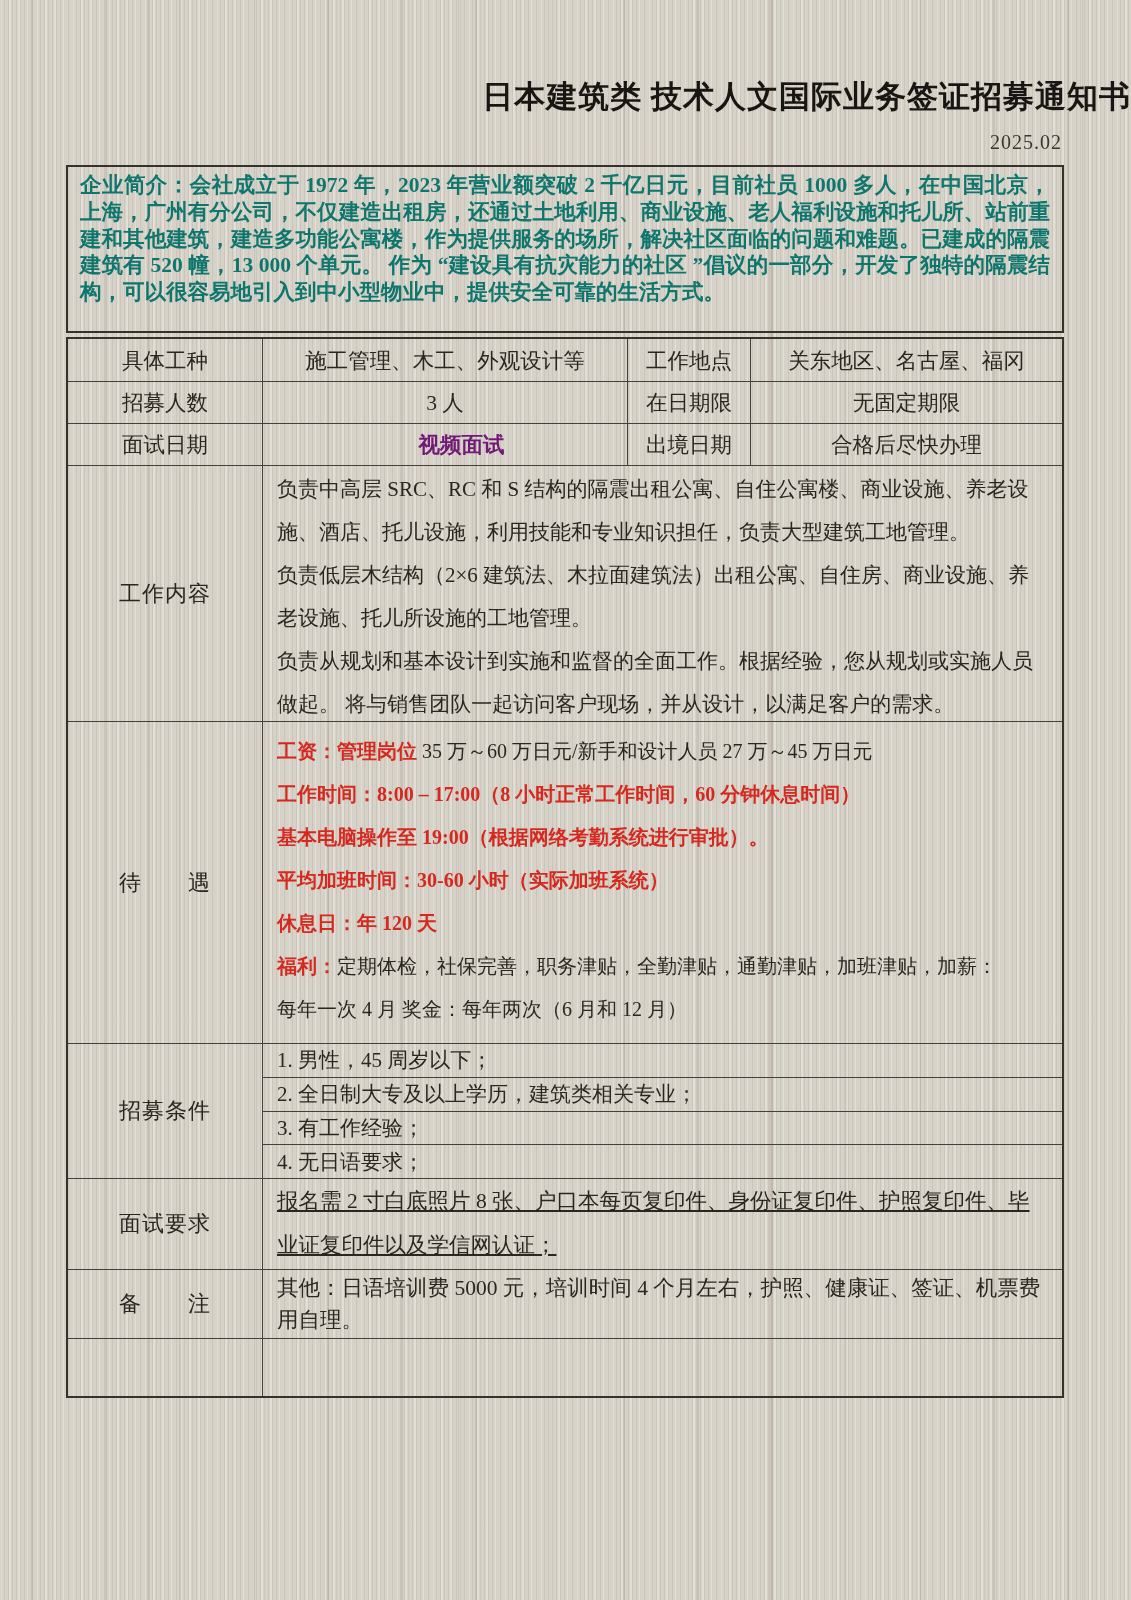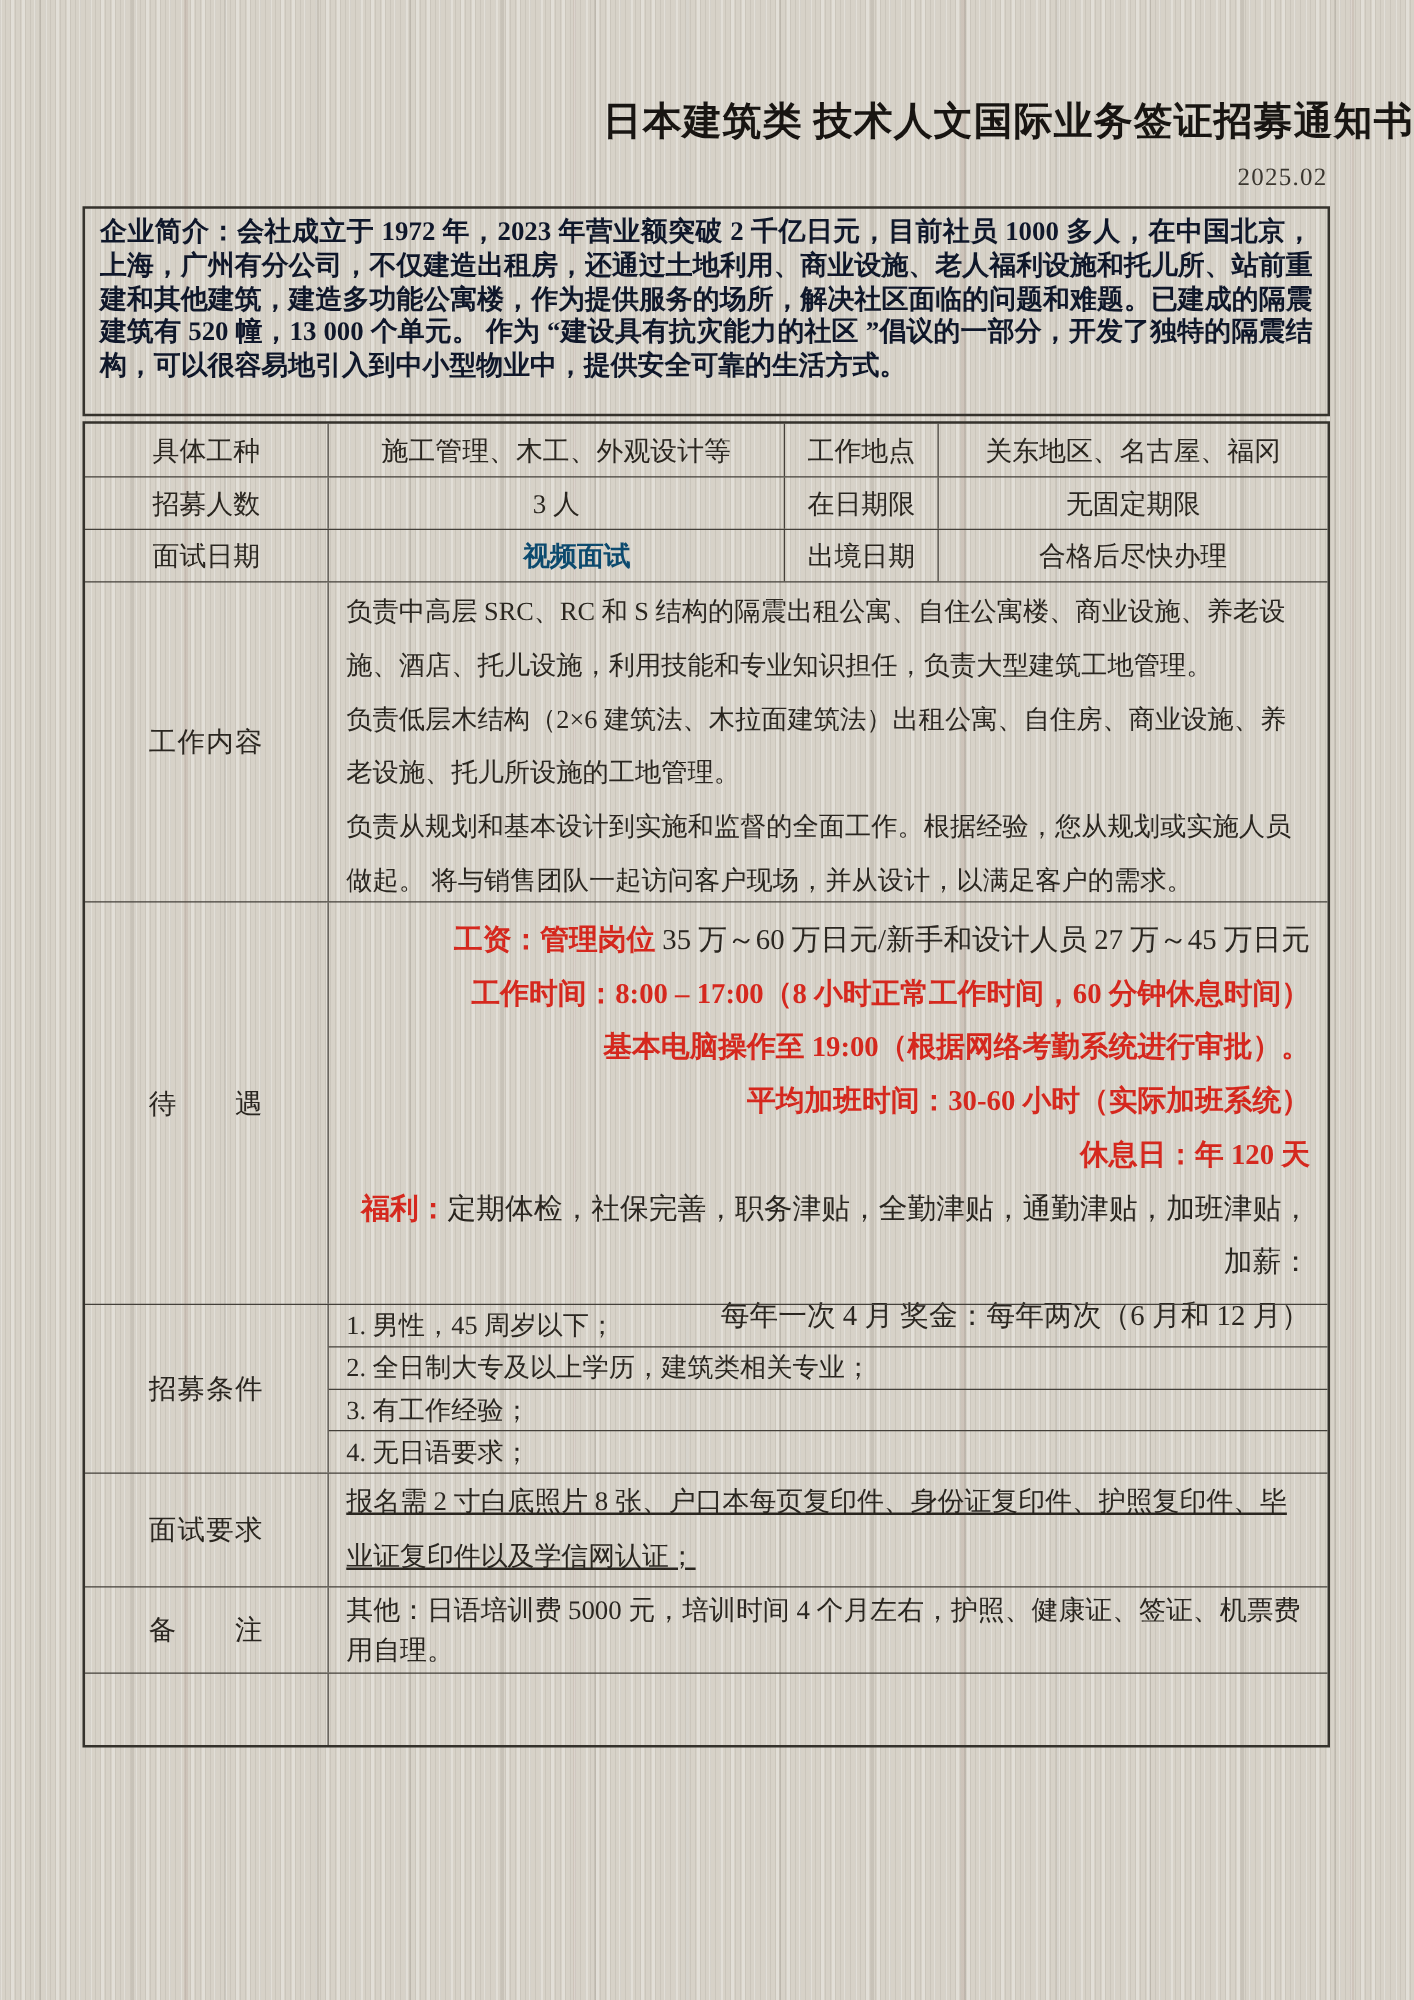--- a/index.html
+++ b/index.html
@@ -19,21 +19,21 @@
     text-align:right;font-size:31px;font-weight:bold;color:#181512;letter-spacing:1px;
   }
   .doc-date{
     position:absolute;top:131px;left:66px;width:996px;
     text-align:right;font-size:20px;color:#3a362f;letter-spacing:1px;
   }
   .intro-box{
     position:absolute;top:165px;left:66px;width:998px;height:168px;
     box-sizing:border-box;border:2px solid #35322c;
     padding:5px 12px 0 12px;
-    color:#0f172a;font-weight:bold;font-size:21.5px;line-height:26.8px;
+    color:#0f766e;font-weight:bold;font-size:21.5px;line-height:26.8px;
     text-align:justify;
   }
   .main-table{
     position:absolute;top:337px;left:66px;width:998px;
     box-sizing:border-box;border:2px solid #35322c;
     display:flex;flex-direction:column;
     color:#2a2620;
   }
   .row{display:flex;box-sizing:border-box;}
   .row + .row{border-top:1.5px solid #44403a;}
@@ -45,32 +45,32 @@
   .info-row{height:42px;}
   .label-cell{
     width:195px;border-right:1.5px solid #44403a;box-sizing:border-box;
     display:flex;align-items:center;justify-content:center;
     font-size:22px;letter-spacing:1px;flex-shrink:0;
   }
   .content-cell{flex:1;box-sizing:border-box;}
   .job-row{height:256px;}
   .job-row .content-cell{padding:2px 14px 0 14px;font-size:21px;line-height:43px;}
   .treat-row{height:322px;}
-  .treat-row .content-cell{padding:8px 14px 0 14px;font-size:23px;line-height:43px;text-align:right;}
+  .treat-row .content-cell{padding:8px 14px 0 14px;font-size:20px;line-height:43px;}
   .req-row{height:135px;}
   .req-row .content-cell{display:flex;flex-direction:column;}
   .req-item{flex:1;display:flex;align-items:center;padding:0 14px;font-size:21px;box-sizing:border-box;}
   .req-item + .req-item{border-top:1.2px solid #44403a;}
   .interview-row{height:91px;}
   .interview-row .content-cell{padding:0 14px;font-size:21.5px;line-height:44px;display:flex;align-items:flex-start;text-decoration:underline;}
   .remark-row{height:69px;}
   .remark-row .content-cell{padding:2px 14px;font-size:21.5px;line-height:32px;display:flex;align-items:center;}
   .empty-row{height:58px;}
   .red{color:#d5281e;font-weight:bold;}
-  .red-text{color:#0c4a6e;font-weight:bold;padding-left:33px;}
+  .red-text{color:#701a75;font-weight:bold;padding-left:33px;}
 </style>
 </head>
 <body>
 
 <div class="sheet">
 
   <div class="doc-title">日本建筑类 技术人文国际业务签证招募通知书</div>
   <div class="doc-date">2025.02</div>
 
   <div class="intro-box">

